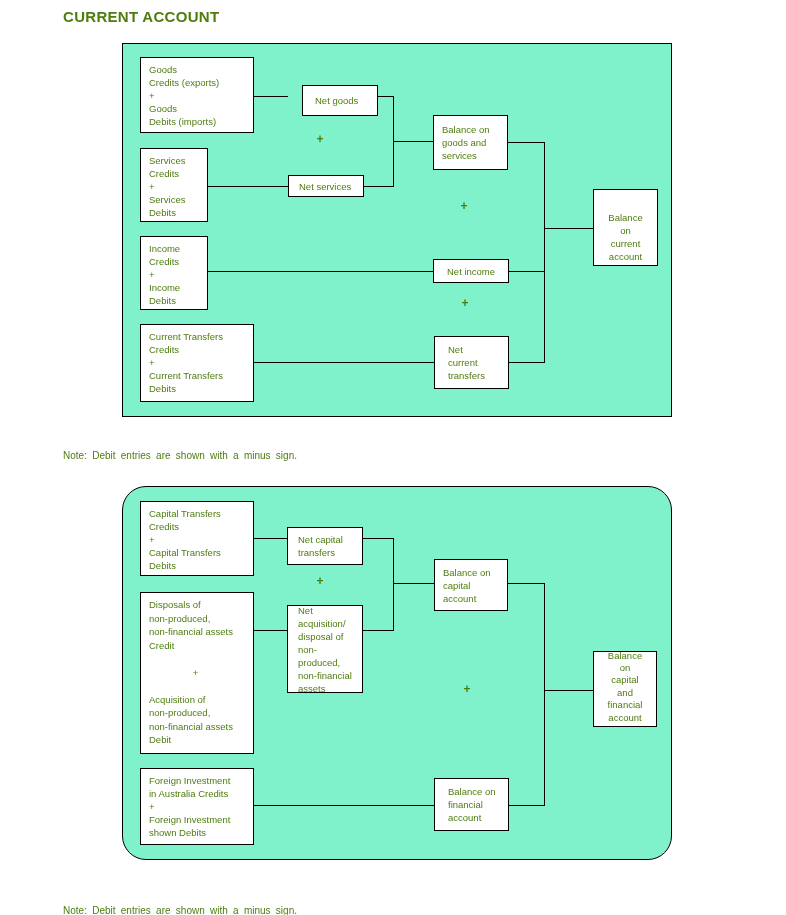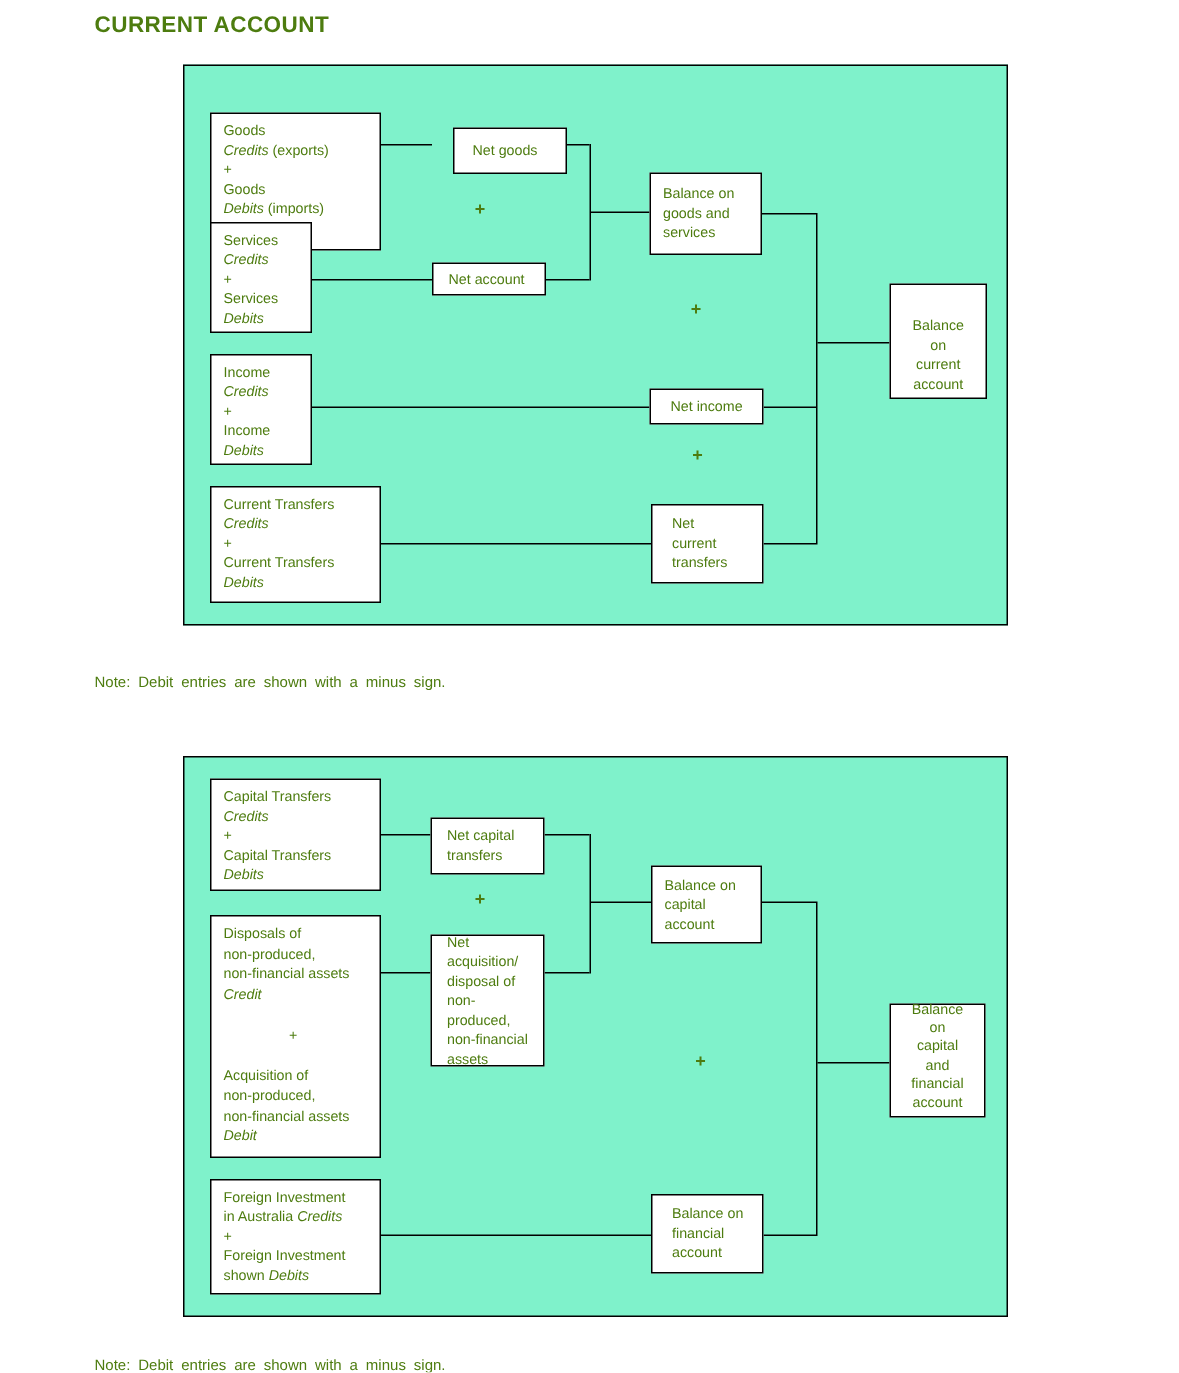--- a/index.html
+++ b/index.html
@@ -22,30 +22,30 @@
   .note{
     position:absolute;left:63px;font-size:10px;word-spacing:2.5px;margin-top:19px;
   }
   .n1{top:431px;}
   .n2{top:886px;}
   .panel{
     position:absolute;left:122px;width:550px;height:374px;
     background:var(--panel-bg);border:1px solid var(--line);box-sizing:border-box;
   }
   .p1{top:43px;}
-  .p2{top:504px;}
+  .p2{top:486px;border-radius:24px;}
   .fb{
     position:absolute;background:var(--box-bg);border:1px solid var(--line);
     box-sizing:border-box;font-size:9.5px;line-height:13px;
     display:flex;flex-direction:column;justify-content:center;
     padding:2px 3px 2px 8px;
   }
   .fb.top{justify-content:flex-start;padding-top:5px;}
   .fb.tc{text-align:center;padding-left:2px;padding-right:2px;justify-content:flex-end;}
-  .fb .it{font-style:italic;margin-top:13px;}
+  .fb .it{margin-top:13px;}
   .fb .bl.center{text-align:center;padding-right:8px;}
   .fb.lh135{line-height:13.5px;}
   .fb.lh12{line-height:12.4px;}
   .fb.pl10{padding-left:10px;}
   .fb.pl12{padding-left:12px;}
   .fb.pl13{padding-left:13px;}
   .ln{position:absolute;background:var(--line);}
   .plus{
     position:absolute;transform:translate(-50%,-50%);
     font-size:12px;font-weight:bold;
@@ -67,21 +67,21 @@
     <div class="ln" style="left:270px;top:52px;width:1px;height:91px"></div>
     <div class="ln" style="left:271px;top:97px;width:39px;height:1px"></div>
     <div class="ln" style="left:385px;top:98px;width:36px;height:1px"></div>
     <div class="ln" style="left:421px;top:98px;width:1px;height:221px"></div>
     <div class="ln" style="left:422px;top:184px;width:48px;height:1px"></div>
     <div class="ln" style="left:85px;top:227px;width:225px;height:1px"></div>
     <div class="ln" style="left:386px;top:227px;width:35px;height:1px"></div>
     <div class="ln" style="left:131px;top:318px;width:180px;height:1px"></div>
     <div class="ln" style="left:386px;top:318px;width:35px;height:1px"></div>
 
-    <div class="fb top" style="left:17px;top:31px;width:114px;height:92px">
+    <div class="fb top" style="left:17px;top:13px;width:114px;height:76px">
         <div class="bl"><span>Goods</span></div>
         <div class="bl"><span class="it">Credits</span><span> (exports)</span></div>
         <div class="bl"><span>+</span></div>
         <div class="bl"><span>Goods</span></div>
         <div class="bl"><span class="it">Debits</span><span> (imports)</span></div>
       </div>
     <div class="fb top" style="left:17px;top:104px;width:68px;height:74px">
         <div class="bl"><span>Services</span></div>
         <div class="bl"><span class="it">Credits</span></div>
         <div class="bl"><span>+</span></div>
@@ -99,21 +99,21 @@
         <div class="bl"><span>Current Transfers</span></div>
         <div class="bl"><span class="it">Credits</span></div>
         <div class="bl"><span>+</span></div>
         <div class="bl"><span>Current Transfers</span></div>
         <div class="bl"><span class="it">Debits</span></div>
       </div>
     <div class="fb pl12" style="left:179px;top:41px;width:76px;height:31px">
         <div class="bl"><span>Net goods</span></div>
       </div>
     <div class="fb pl10" style="left:165px;top:131px;width:76px;height:22px">
-        <div class="bl"><span>Net account</span></div>
+        <div class="bl"><span>Net services</span></div>
       </div>
     <div class="fb" style="left:310px;top:71px;width:75px;height:55px">
         <div class="bl"><span>Balance on</span></div>
         <div class="bl"><span>goods and</span></div>
         <div class="bl"><span>services</span></div>
       </div>
     <div class="fb pl13" style="left:310px;top:215px;width:76px;height:24px">
         <div class="bl"><span>Net income</span></div>
       </div>
     <div class="fb pl13" style="left:311px;top:292px;width:75px;height:53px">

